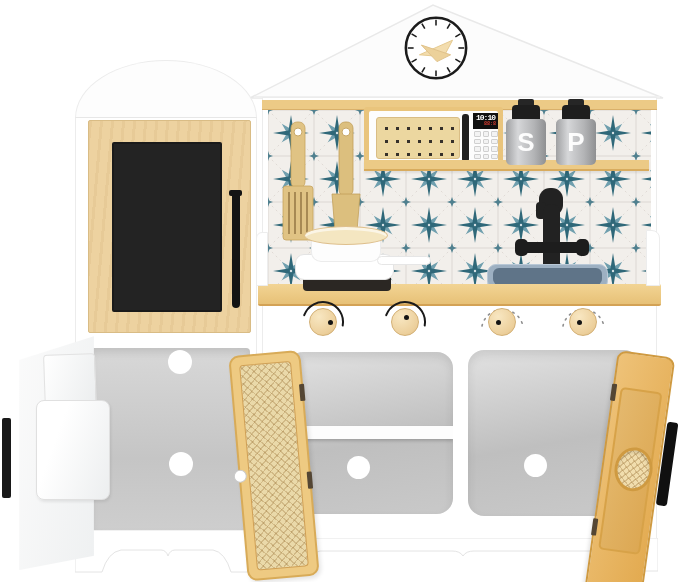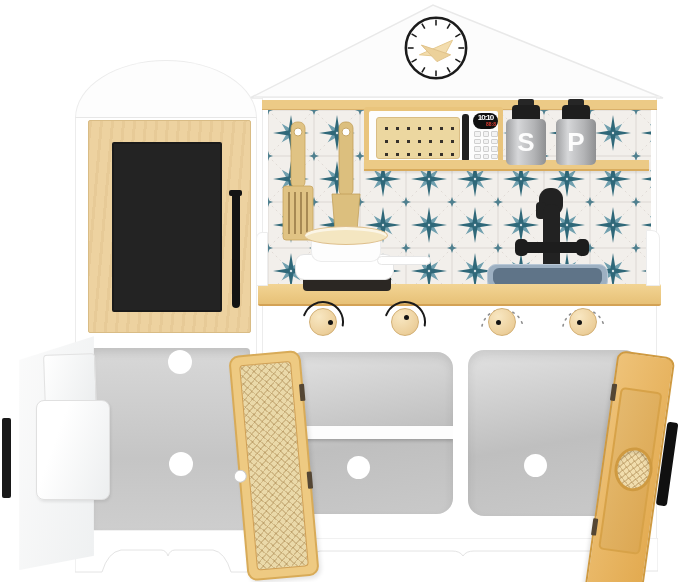--- a/index.html
+++ b/index.html
@@ -46,22 +46,22 @@
              box-shadow:1px 2px 3px rgba(0,0,0,.08);box-sizing:border-box;}
 
   
   .mw-frame{left:364px;top:107px;width:139px;height:62px;background:#e9c47c;border-radius:3px;}
   .mw-body{left:369px;top:111px;width:129px;height:54px;background:#fdfdfd;border-radius:2px;}
   .mw-window{left:376px;top:117px;width:84px;height:42px;border-radius:3px;border:1px solid #d9bd85;
              background-color:#ecd7a0;box-sizing:border-box;
              background-image:radial-gradient(circle,#36302a 1.6px,transparent 1.9px);
              background-size:11px 13px;background-position:4px 4px;}
   .mw-handle{left:462px;top:114px;width:7px;height:48px;background:#1f1f1f;border-radius:3px;}
-  .mw-display{left:473px;top:113px;width:25px;height:16px;background:#101010;border-radius:8px;
-              color:#fff;font-family:Liberation Sans, sans-serif;font-weight:bold;
+  .mw-display{left:473px;top:113px;width:25px;height:16px;background:#101010;border-radius:0;
+              color:#fff;font-family:Liberation Mono, monospace;font-weight:bold;
               font-size:8px;line-height:9px;text-align:center;letter-spacing:-1px;}
   .mw-display .sub{display:block;color:#e03c30;font-size:5px;line-height:5px;
                    text-align:right;padding-right:2px;letter-spacing:0;}
   .mw-keys{left:474px;top:131px;width:24px;height:28px;display:grid;
            grid-template-columns:repeat(3,1fr);grid-template-rows:repeat(4,1fr);gap:2px;}
   .mw-keys div{border:1px solid #d0d0d0;border-radius:1px;background:#f3f3f3;}
 
   .shelf-board{left:364px;top:160px;width:285px;height:11px;background:#ecca86;
                border-bottom:2px solid #d8ab5e;box-sizing:border-box;
                box-shadow:0 2px 2px rgba(0,0,0,.08);}

